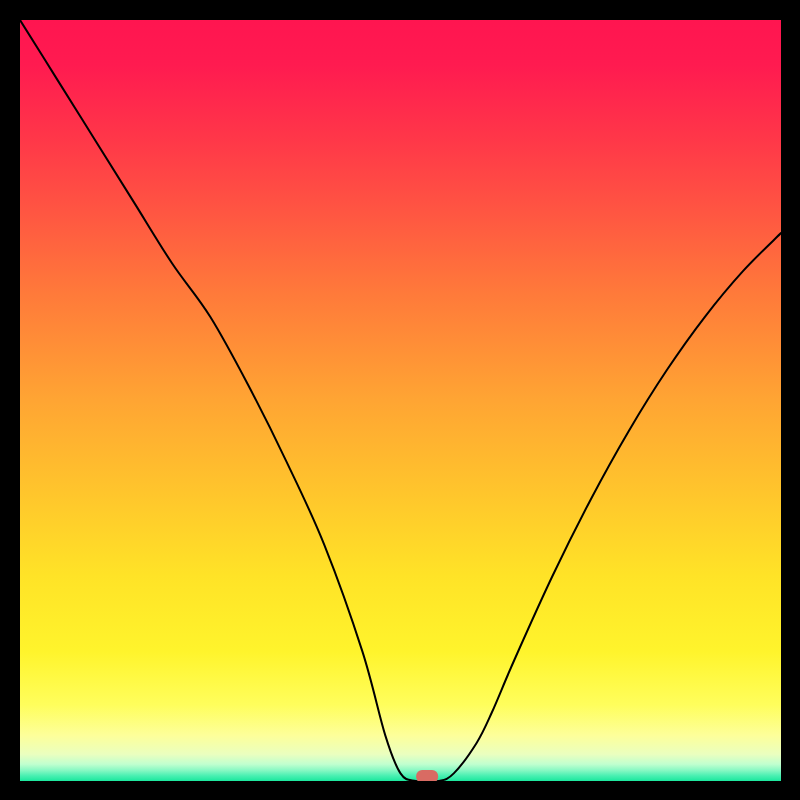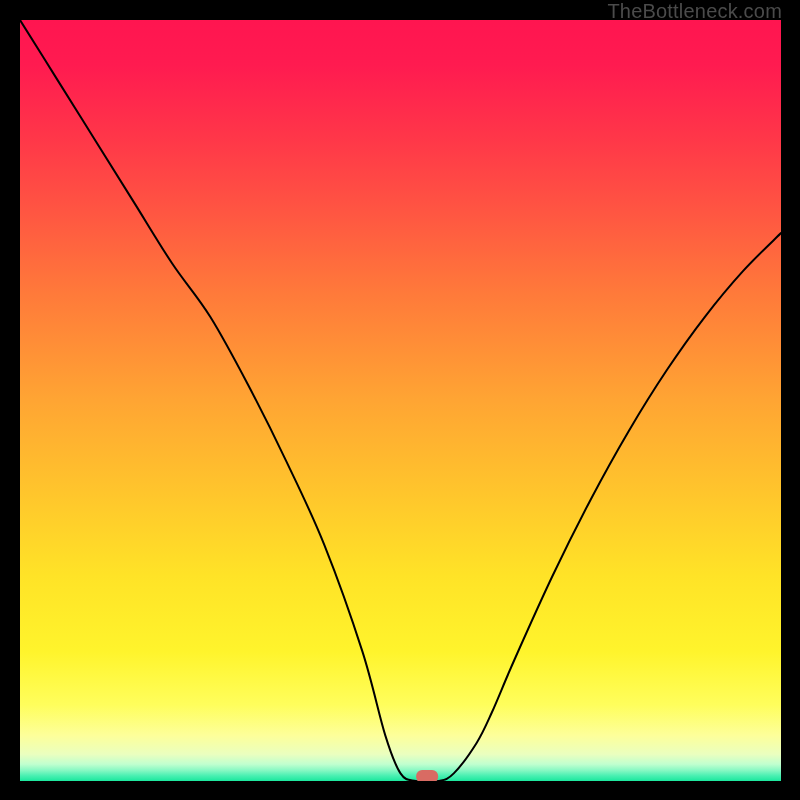--- a/index.html
+++ b/index.html
@@ -78,14 +78,13 @@
 <body>
 
 <div class="frame">
   <div class="plot-area">
     <div class="gradient"></div>
     <svg class="curve-svg" viewBox="0 0 761 761" preserveAspectRatio="none">
       <path class="curve-path" d="M 0 0 C 6.341666666666668 10.146666666666667, 25.366666666666667 40.58666666666666, 38.050000000000004 60.879999999999995 C 50.73333333333334 81.17333333333333, 63.41666666666668 101.46666666666665, 76.10000000000001 121.75999999999999 C 88.78333333333335 142.0533333333333, 101.46666666666665 162.34666666666666, 114.14999999999999 182.64 C 126.83333333333333 202.9333333333333, 139.51666666666668 224.49499999999998, 152.20000000000002 243.51999999999998 C 164.88333333333335 262.54499999999996, 177.56666666666666 276.49666666666667, 190.25 296.79 C 202.93333333333334 317.08333333333337, 215.61666666666665 341.1816666666666, 228.29999999999998 365.28 C 240.98333333333332 389.37833333333333, 253.66666666666663 414.745, 266.34999999999997 441.38 C 279.0333333333333 468.015, 291.7166666666667 493.3816666666667, 304.40000000000003 525.09 C 317.08333333333337 556.7983333333334, 332.30333333333334 599.9216666666666, 342.45 631.63 C 352.59666666666664 663.3383333333334, 358.9383333333333 695.0466666666667, 365.28 715.34 C 371.62166666666667 735.6333333333333, 375.4266666666667 745.78, 380.5 753.39 C 385.5733333333333 761, 389.37833333333333 759.7316666666667, 395.72 761 C 402.0616666666667 762.2683333333333, 412.20833333333337 762.2683333333333, 418.55 761 C 424.89166666666665 759.7316666666667, 427.42833333333334 759.7316666666667, 433.77 753.39 C 440.1116666666666 747.0483333333333, 450.2583333333333 733.0966666666667, 456.59999999999997 722.95 C 462.9416666666666 712.8033333333334, 465.4783333333333 706.4616666666667, 471.82 692.51 C 478.1616666666667 678.5583333333333, 484.5033333333334 662.07, 494.65000000000003 639.24 C 504.7966666666667 616.41, 520.0166666666667 582.165, 532.6999999999999 555.53 C 545.3833333333332 528.895, 558.0666666666666 503.5283333333333, 570.75 479.43 C 583.4333333333334 455.3316666666667, 596.1166666666668 432.50166666666667, 608.8000000000001 410.94 C 621.4833333333333 389.37833333333333, 634.1666666666667 369.0849999999999, 646.85 350.05999999999995 C 659.5333333333333 331.03499999999997, 672.2166666666667 313.27833333333336, 684.9 296.79 C 697.5833333333333 280.3016666666667, 710.2666666666667 265.08166666666665, 722.9499999999999 251.13 C 735.6333333333332 237.17833333333334, 754.6583333333333 219.4216666666667, 761 213.08000000000004"></path>
       <rect class="marker" x="396.13500000000005" y="750" width="22" height="13" rx="6" ry="6"></rect>
     </svg>
   </div>
-  <div class="watermark">TheBottleneck.com</div>
 </div>
 
 </body></html>

